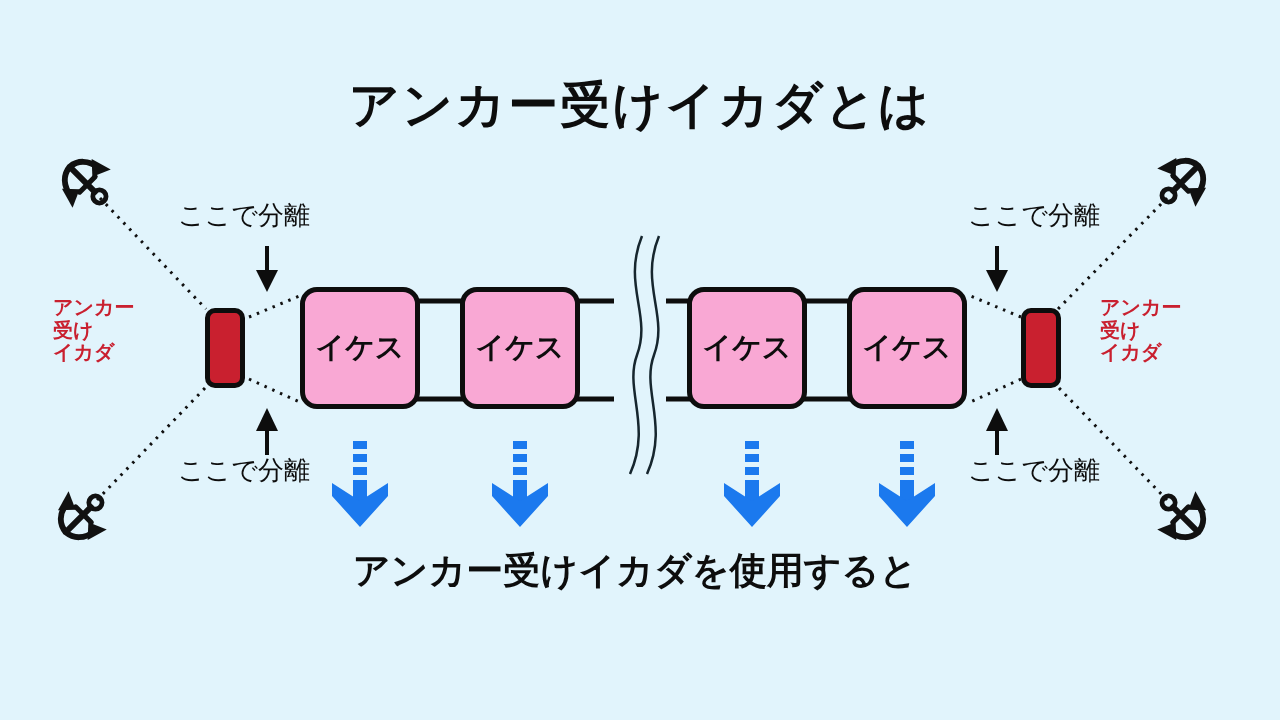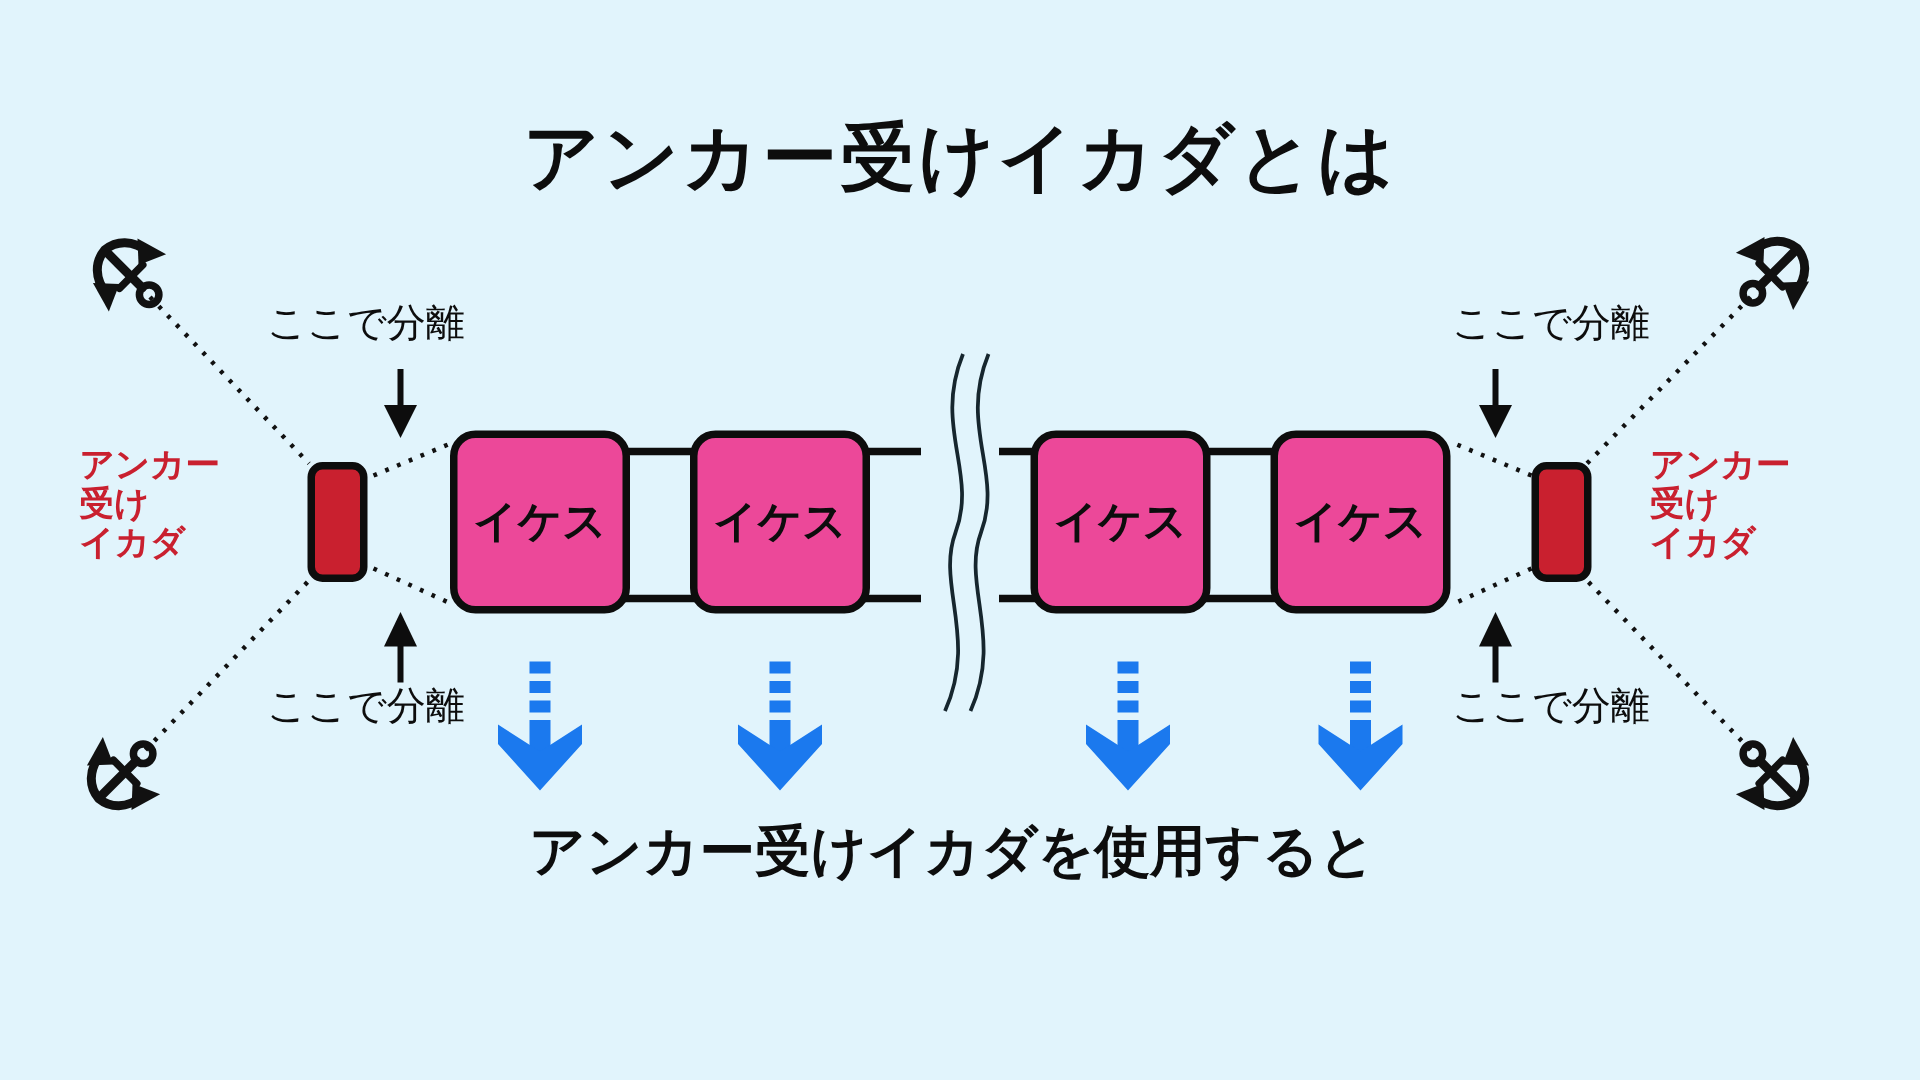--- a/index.html
+++ b/index.html
@@ -13,48 +13,47 @@
   }
   .stage svg.diagram{position:absolute;left:0;top:0;}
   .abs{position:absolute;}
   .title{
     left:0;right:0;top:72px;
     text-align:center;
     font-size:50px;font-weight:800;letter-spacing:2px;
     color:#0d0d0d;
   }
   .raft-label{
-    font-size:23px;font-weight:800;line-height:1.13;
+    font-size:20px;font-weight:800;line-height:1.13;
     color:#C9202F;white-space:nowrap;
   }
   .raft-label span{display:block;}
   .sep-label{
     width:170px;text-align:center;
     font-size:26px;font-weight:400;color:#0d0d0d;white-space:nowrap;
   }
   .cage{
     width:120px;height:122px;
-    background:#ec4899;
+    background:#f9a8d4;
     border:5px solid #0d0d0d;border-radius:17px;
     box-sizing:border-box;
     display:flex;align-items:center;justify-content:center;
     font-size:29px;font-weight:600;color:#0d0d0d;
   }
   .raft{
     width:40px;height:80px;
     background:#C9202F;
     border:5px solid #0d0d0d;border-radius:10px;
     box-sizing:border-box;
   }
   .caption{
     left:0;right:10px;top:546px;
     text-align:center;
     font-size:37px;font-weight:700;line-height:1.36;
     color:#0d0d0d;
-    font-family:Liberation Mono, monospace;
   }
   .caption span{display:block;}
 </style>
 </head>
 <body>
 
 <div class="stage">
 
   <svg class="diagram" width="1280" height="720" viewBox="0 0 1280 720">
     <defs>

